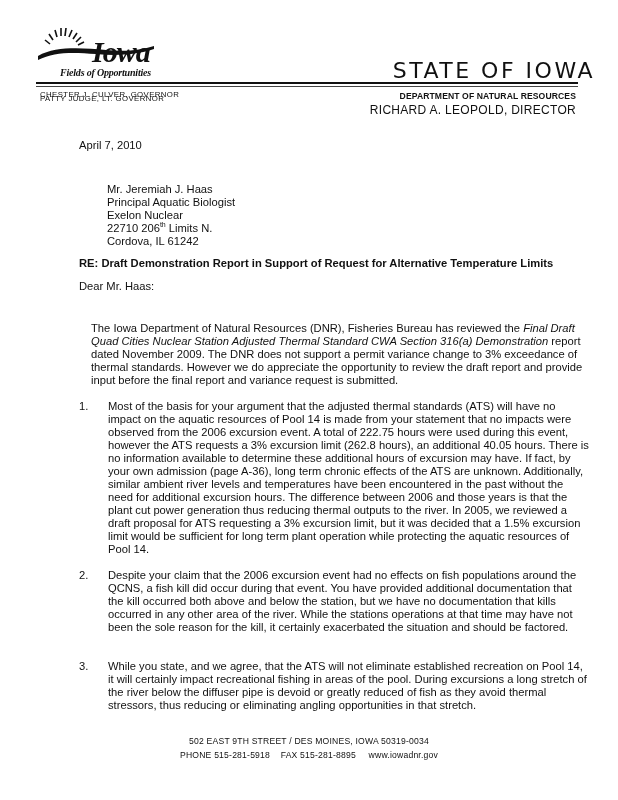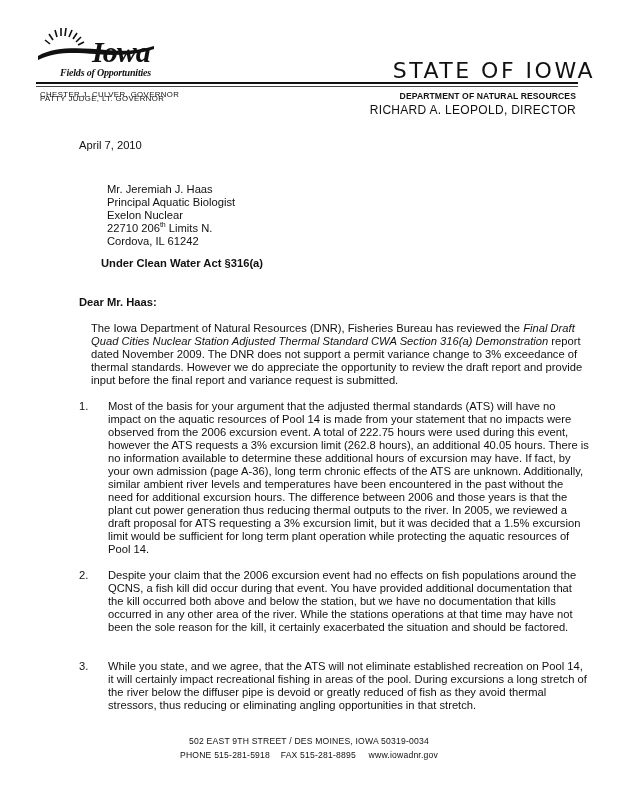--- a/index.html
+++ b/index.html
@@ -30,21 +30,21 @@
     right: 42px; font-size: 12px; letter-spacing: 0.3px; text-transform: uppercase;
   }
   
   .text { font-size: 11.2px; line-height: 13px; }
   .date { left: 79px; top: 139px; }
   .addr { left: 79px; top: 183px; }
   .addr div { height: 13px; padding-left: 28px; }
   .addr sup { font-size: 7px; line-height: 0; }
   .re { left: 79px; top: 257px; font-weight: bold; }
   .re .line2 { padding-left: 22px; }
-  .salut { left: 79px; top: 296px; font-weight: bold; }
+  .salut { left: 79px; top: 280px; }
   .para { left: 91px; top: 322px; width: 505px; }
   .list { left: 79px; width: 510px; }
   .li { position: relative; padding-left: 29px; }
   .li .num { position: absolute; left: 0; top: 0; }
   .footer {
     left: 0; right: 0; text-align: center; font-size: 8.6px; letter-spacing: 0.2px;
   }
   .footer .addr-line { text-transform: uppercase; }
   .footer .web { margin-left: 10px; }
 </style>
@@ -85,21 +85,21 @@
 
 <div class="abs text addr">
   <div>Mr. Jeremiah J. Haas</div>
   <div>Principal Aquatic Biologist</div>
   <div>Exelon Nuclear</div>
   <div><span>22710 206</span><sup>th</sup><span> Limits N.</span></div>
   <div>Cordova, IL 61242</div>
 </div>
 
 <div class="abs text re">
-  <div class="line2">Under Clean Water Act §316(a)</div>
+  <div><span>RE:</span> <span>Draft Demonstration Report in Support of Request for Alternative Temperature Limits</span></div>
 </div>
 
 <div class="abs text salut">Dear Mr. Haas:</div>
 
 <div class="abs text para"><span>The Iowa Department of Natural Resources (DNR), Fisheries Bureau has reviewed the </span><i>Final Draft Quad Cities Nuclear Station Adjusted Thermal Standard CWA Section 316(a) Demonstration</i><span> report dated November 2009.  The DNR does not support a permit variance change to 3% exceedance of thermal standards.  However we do appreciate the opportunity to review the draft report and provide input before the final report and variance request is submitted.</span></div>
 
 <div class="abs text list" style="top:400px;">
   <div class="li"><span class="num">1.</span><span>Most of the basis for your argument that the adjusted thermal standards (ATS) will have no impact on the aquatic resources of Pool 14 is made from your statement that no impacts were observed from the 2006 excursion event.  A total of 222.75 hours were used during this event, however the ATS requests a 3% excursion limit (262.8 hours), an additional 40.05 hours.  There is no information available to determine these additional hours of excursion may have.  If fact, by your own admission (page A-36), long term chronic effects of the ATS are unknown.  Additionally, similar ambient river levels and temperatures have been encountered in the past without the need for additional excursion hours.  The difference between 2006 and those years is that the plant cut power generation thus reducing thermal outputs to the river.  In 2005, we reviewed a draft proposal for ATS requesting a 3% excursion limit, but it was decided that a 1.5% excursion limit would be sufficient for long term plant operation while protecting the aquatic resources of Pool 14.</span></div>
 </div>
 <div class="abs text list" style="top:569px;">

